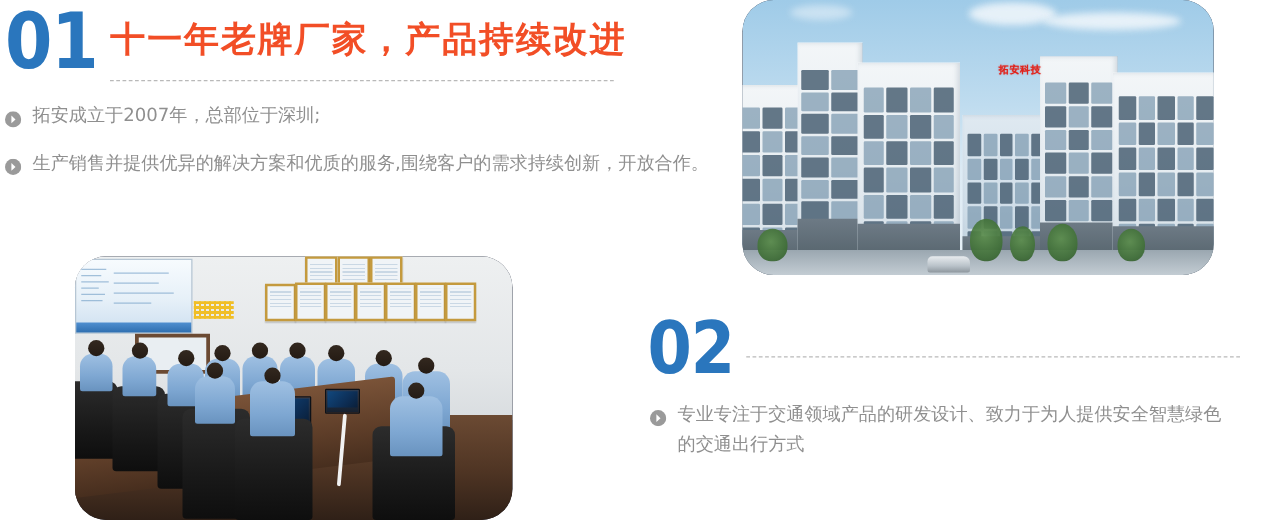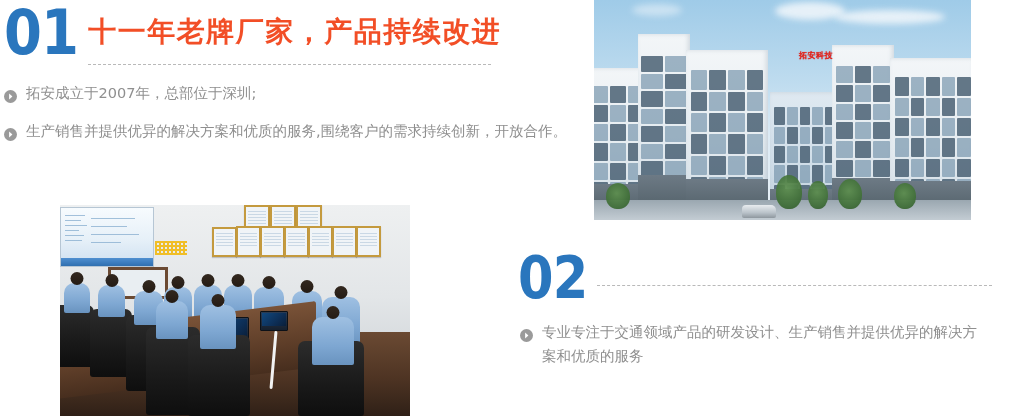--- a/index.html
+++ b/index.html
@@ -101,20 +101,21 @@
     margin-right: 9px;
   }
   .bullet-text { display: block; }
   #section-02 .bullet-text { max-width: 442px; }
 
   
   .photo {
     position: absolute;
     overflow: hidden;
     background: #0f172a;
+    border-radius: 25px;
   }
 
   
   #photo-building {
     left: 594px; top: 0px; width: 377px; height: 220px;
   }
   .sky {
     position: absolute; left: 0; top: 0; width: 100%; height: 100%;
     background: linear-gradient(to bottom, #9fcbe8 0%, #bfdcef 38%, #dceaf4 62%, #e9f1f7 100%);
   }
@@ -299,21 +300,21 @@
   </div>
 
   <ul class="bullets">
     <li class="bullet">
       <span class="bullet-icon">
         <svg viewBox="0 0 13 13" width="13" height="13" aria-hidden="true">
           <circle cx="6.5" cy="6.5" r="6.5" fill="#9a9a9a"></circle>
           <path d="M5.1 3.4 L8.4 6.5 L5.1 9.6 Z" fill="#ffffff"></path>
         </svg>
       </span>
-      <span class="bullet-text">专业专注于交通领域产品的研发设计、生产销售并提供优异的解决方案和优质的服务</span>
+      <span class="bullet-text">专业专注于交通领域产品的研发设计、致力于为人提供安全智慧绿色的交通出行方式</span>
     </li>
   </ul>
 </div>
 
 <div class="photo" id="photo-building">
   <div class="sky"></div>
 
   <div class="cloud" style="left:48%;top:2px;width:70px;height:18px;"></div>
   <div class="cloud" style="left:64%;top:10px;width:110px;height:14px;"></div>
   <div class="cloud" style="left:10%;top:4px;width:50px;height:12px;opacity:.5;"></div>

